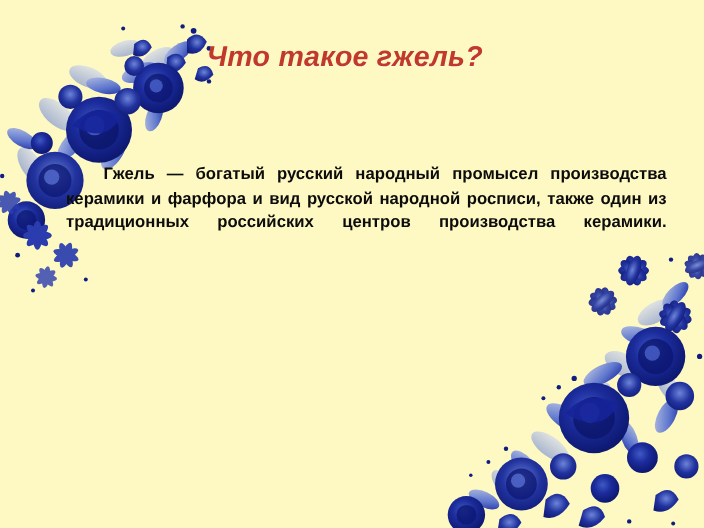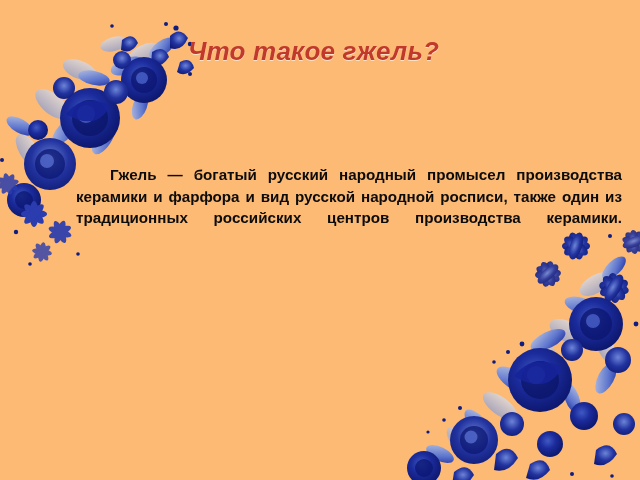--- a/index.html
+++ b/index.html
@@ -5,21 +5,21 @@
 <style>
   html, body {
     margin: 0;
     padding: 0;
     background: #ffffff;
   }
   #slide {
     position: relative;
     width: 640px;
     height: 480px;
-    background: #fdba74;
+    background: #fef9c3;
     overflow: hidden;
     font-family: "Liberation Sans", "DejaVu Sans", sans-serif;
   }
 
   
   #slide-title {
     position: absolute;
     left: 188px;
     top: 36px;
     width: 340px;
@@ -34,21 +34,21 @@
     white-space: nowrap;
     z-index: 5;
   }
 
   
   #body-text {
     position: absolute;
     left: 60px;
     top: 148px;
     width: 546px;
-    margin: 16px;
+    margin: 0;
     font-family: "Liberation Sans", "DejaVu Sans", sans-serif;
     font-size: 15.2px;
     font-weight: bold;
     line-height: 21.5px;
     color: #0c0c0c;
     text-align: justify;
     text-justify: inter-word;
     text-indent: 34px;
     z-index: 5;
   }

